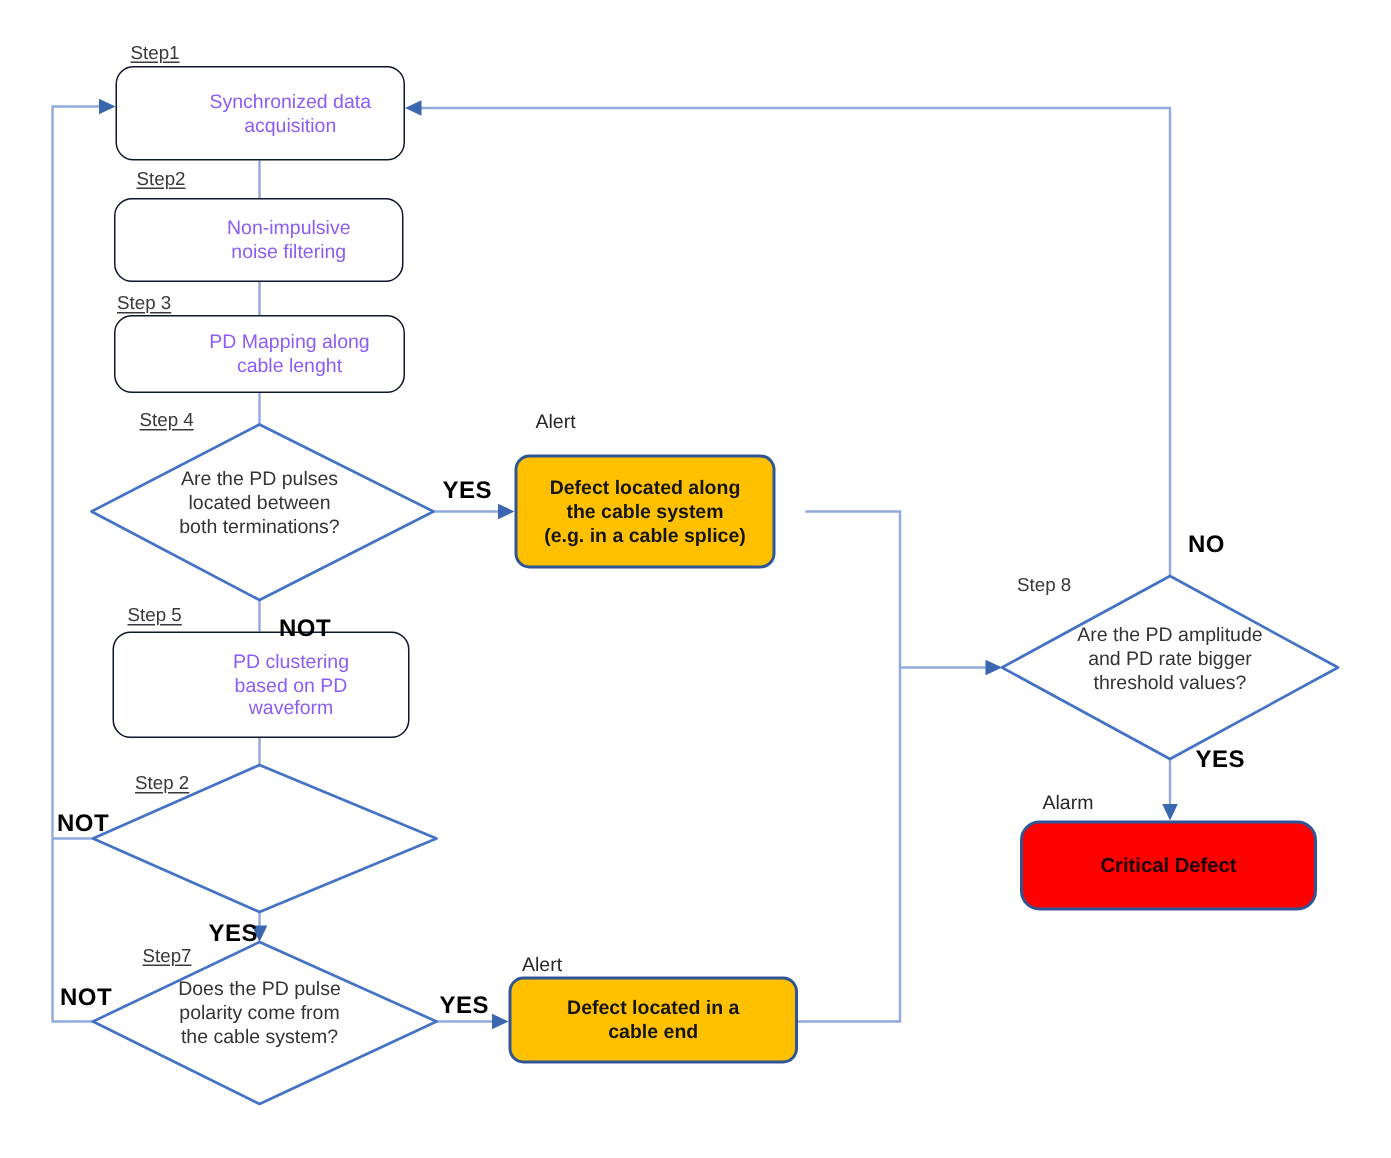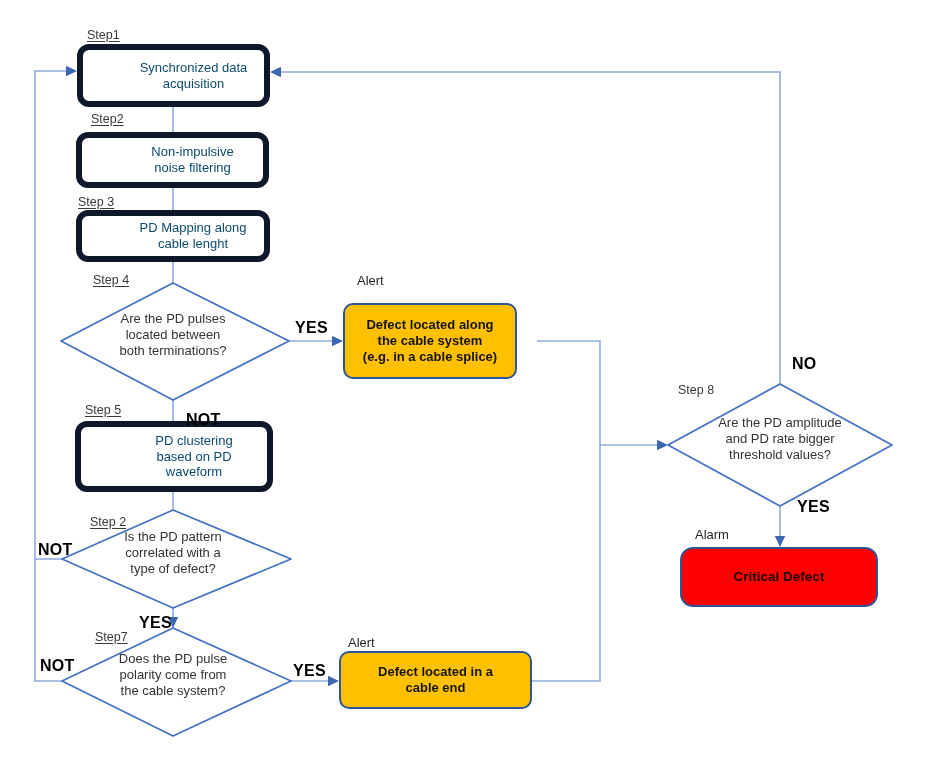--- a/index.html
+++ b/index.html
@@ -17,23 +17,23 @@
     display: flex;
     align-items: center;
     justify-content: center;
     text-align: center;
     white-space: pre-line;
     box-sizing: border-box;
     line-height: 1.22;
   }
   .process {
     background: #ffffff;
-    border: 6px solid #0f172a;
+    border: 1px solid #0f172a;
     border-radius: 12px;
-    color: #0c4a6e;
+    color: #8b5cf6;
     font-size: 13px;
     padding-left: 40px;
   }
   .alertbox {
     background: #FFC000;
     border: 2px solid #2F5597;
     border-radius: 10px;
     color: #141414;
     font-weight: 600;
     font-size: 13px;
@@ -122,23 +122,20 @@
 cable lenght</div>
   <div class="node process" style="left:76px; top:132px; width:193px; height:56px;">Non-impulsive
 noise filtering</div>
   <div class="node process" style="left:75px; top:421px; width:198px; height:71px;">PD clustering
 based on PD
 waveform</div>
 
   <div class="dtext" style="left:93px; top:311px; width:160px;">Are the PD pulses
 located between
 both terminations?</div>
-  <div class="dtext" style="left:93px; top:529px; width:160px;">Is the PD pattern
-correlated with a
-type of defect?</div>
   <div class="dtext" style="left:688px; top:415px; width:184px;">Are the PD amplitude
 and PD rate bigger
 threshold values?</div>
   <div class="dtext" style="left:84px; top:651px; width:178px;">Does the PD pulse
 polarity come from
 the cable system?</div>
 
   <div class="node alertbox" style="left:343px; top:303px; width:174px; height:76px;">Defect located along
 the cable system
 (e.g. in a cable splice)</div>

